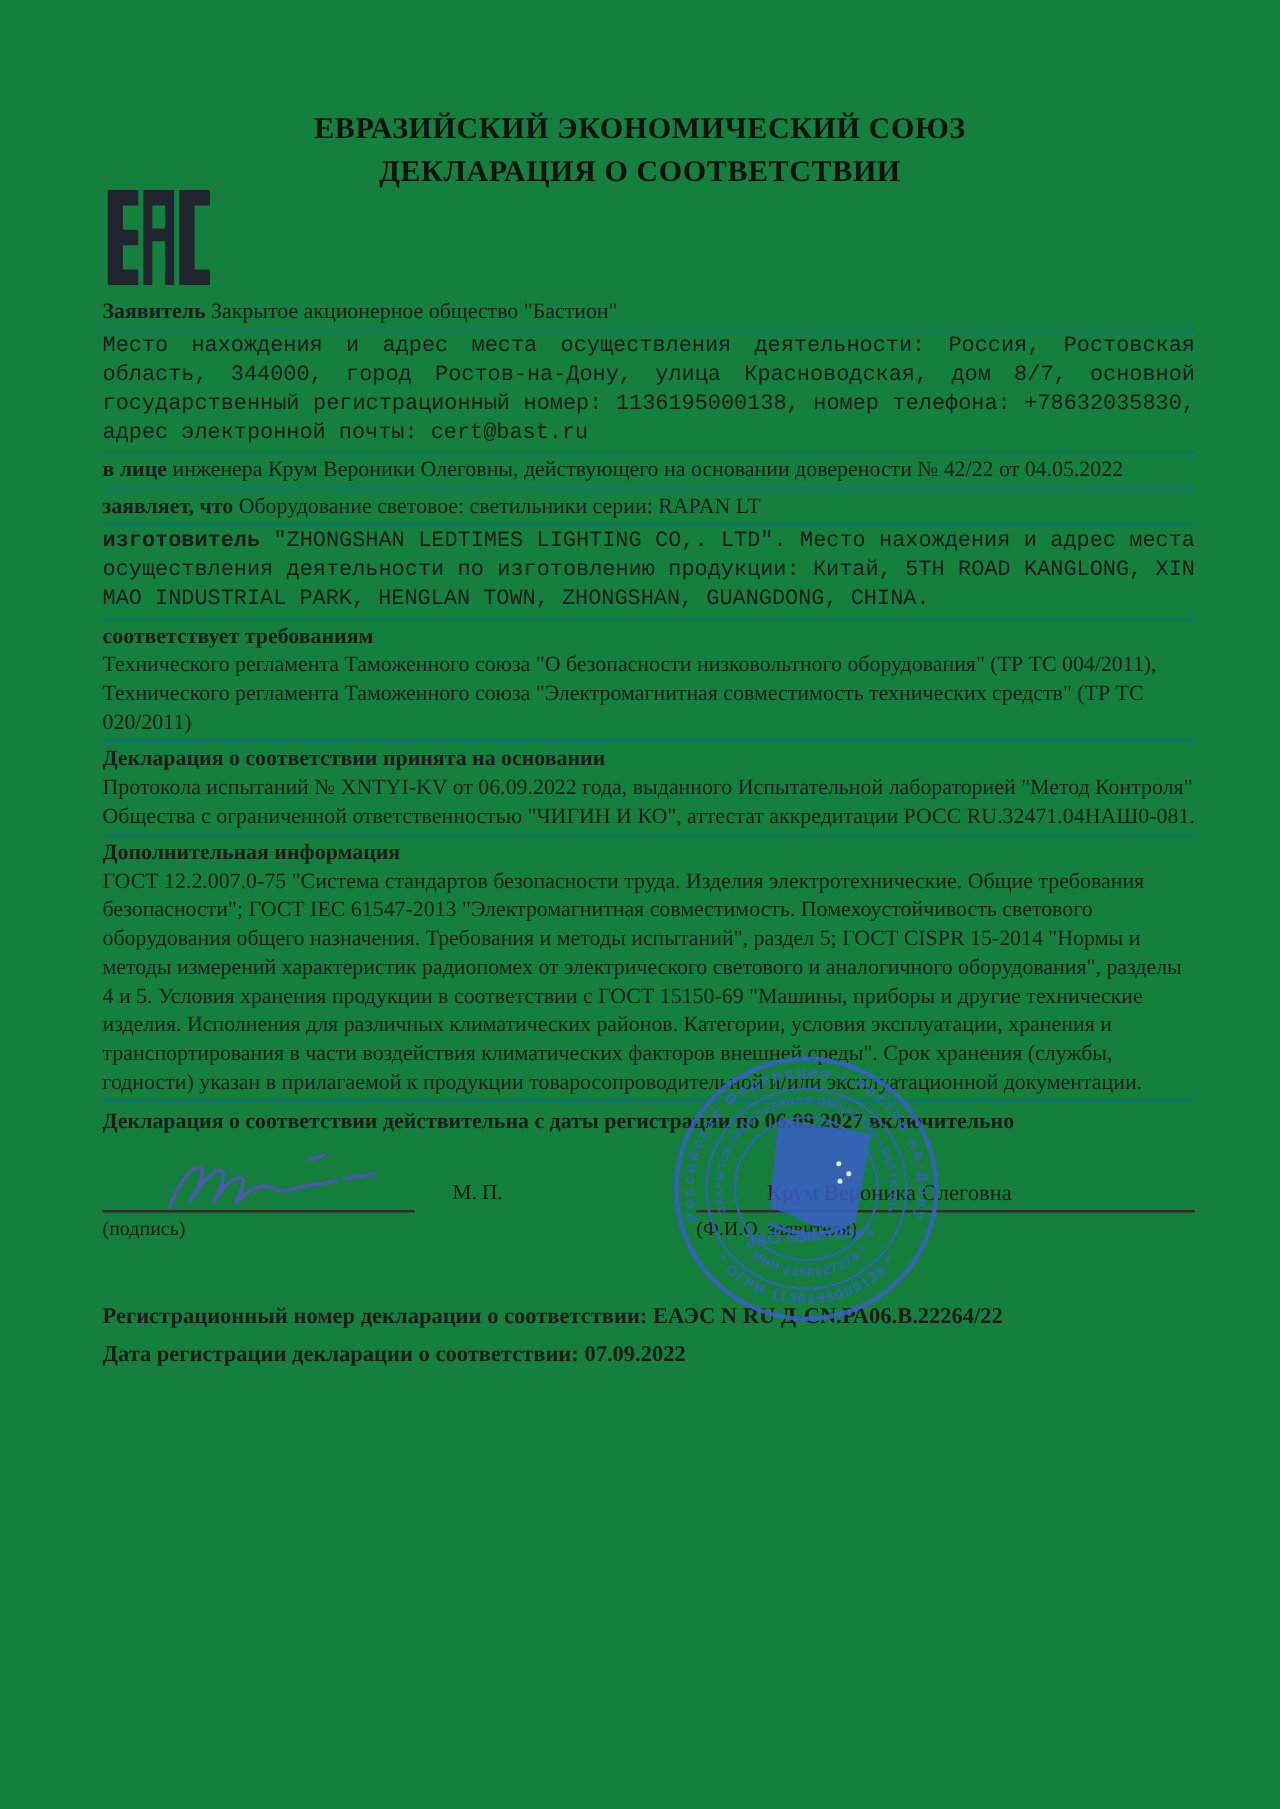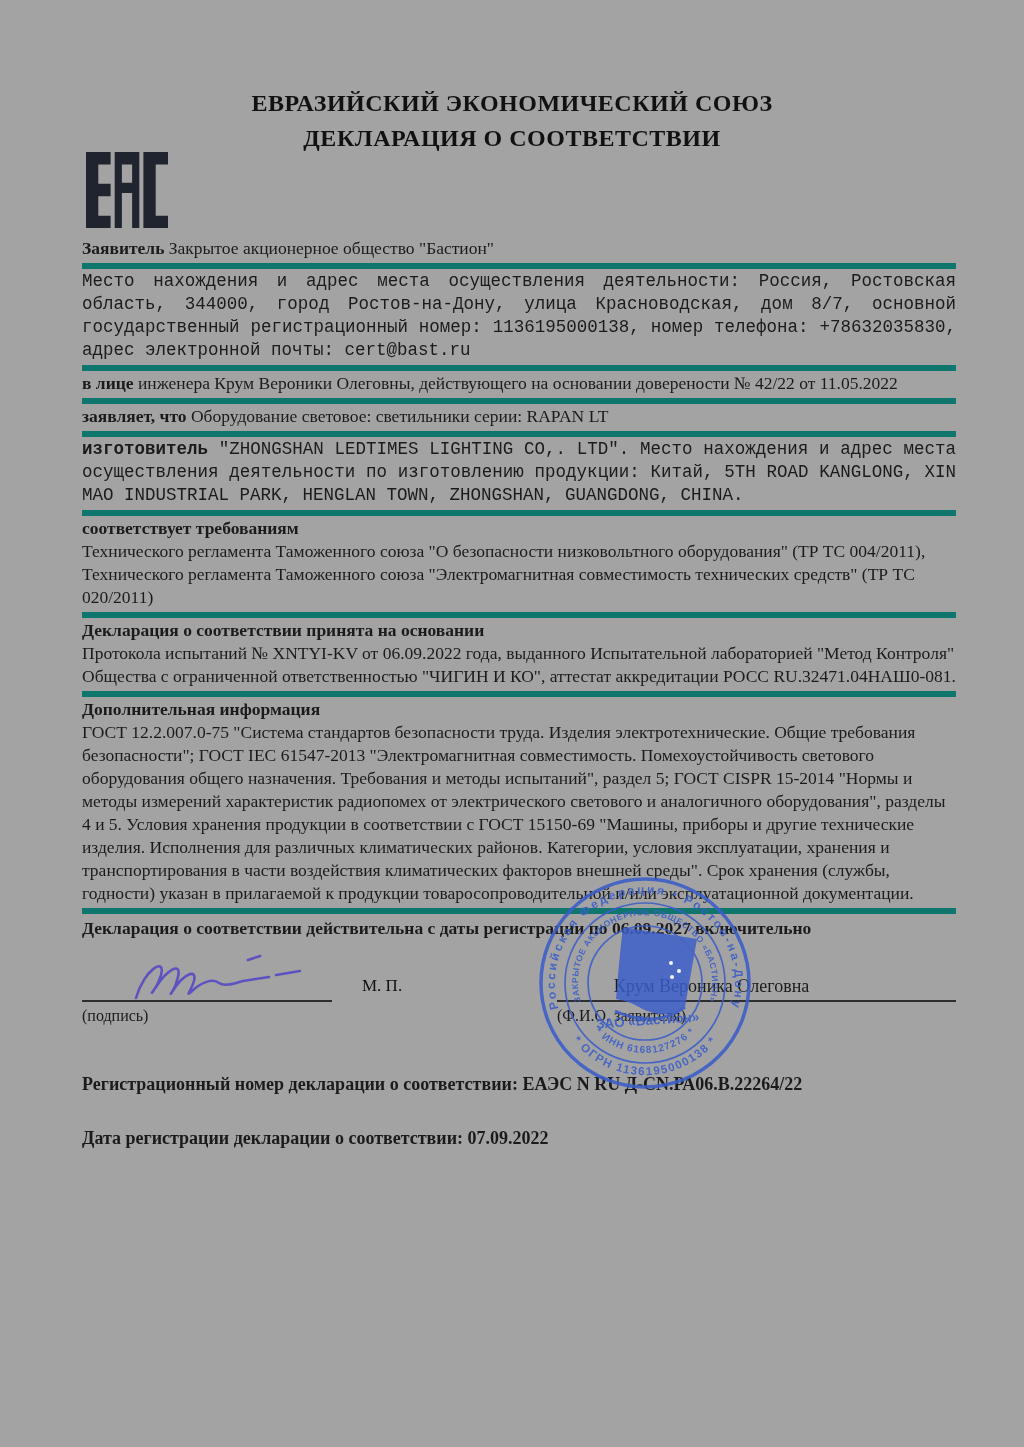--- a/index.html
+++ b/index.html
@@ -1,28 +1,28 @@
 <!DOCTYPE html>
 <html><head>
 <meta charset="utf-8">
 <style>
   html,body{margin:0;padding:0;background:#ffffff;}
   body{width:1024px;height:1447px;position:relative;overflow:hidden;
        font-family:"Liberation Serif","DejaVu Serif",serif;color:#1b1b1b;}
-  .page{position:absolute;inset:0;background:#a3a3a3;}
+  .page{position:absolute;inset:0;background:#15803d;}
 
   .titles{position:absolute;top:86px;left:0;width:100%;text-align:center;
           font-weight:bold;font-size:24px;line-height:35px;letter-spacing:.5px;color:#111;}
 
   .eac{position:absolute;left:86px;top:152px;}
 
   .col{position:absolute;left:82px;top:236px;width:874px;
        font-size:17.5px;line-height:23px;}
 
-  .sec{border-bottom:6px solid #0f766e;padding:1px 0 3px 0;}
+  .sec{border-bottom:2px solid #0f766e;padding:1px 0 3px 0;}
   .b{font-weight:bold;}
   .just{text-align:justify;font-family:Liberation Mono, monospace;}
 
   .validity{font-weight:bold;padding:3px 0 4px 0;}
 
   .sig-row{position:relative;display:flex;margin-top:8px;}
   .sig-col{display:flex;flex-direction:column;}
   .sig-left{width:250px;}
   .sig-mid{width:225px;position:relative;}
   .sig-right{flex:1;}
@@ -30,21 +30,21 @@
   .sig-line{border-top:2px solid #2e2e2e;}
   .caption{font-size:16px;padding-top:2px;}
   .fio-name{font-size:18px;padding-bottom:2px;padding-right:90px;}
   .fio-cap{padding-right:90px;}
   .scribble{position:absolute;left:48px;bottom:-12px;}
   .mp{position:absolute;left:30px;top:22px;font-size:17px;color:#111;font-family:Liberation Serif, serif;}
   .stamp{position:absolute;left:198px;top:-84px;z-index:3;}
 
   .reg{font-weight:bold;font-size:18px;}
   .reg1{margin-top:46px;}
-  .reg2{margin-top:31px;}
+  .reg2{margin-top:8px;}
 
   .stamp-text{font-family:"Liberation Sans","DejaVu Sans",sans-serif;font-weight:bold;}
 </style>
 </head>
 <body>
 
 <div class="page">
 
   <svg class="eac" width="82" height="76" viewBox="0 0 80 74">
     <g fill="#20242e" fill-rule="evenodd">
@@ -63,21 +63,21 @@
 
     <div class="sec">
       <span class="b">Заявитель</span><span> Закрытое акционерное общество "Бастион"</span>
     </div>
 
     <div class="sec just">
       <span>Место нахождения и адрес места осуществления деятельности: Россия, Ростовская область, 344000, город Ростов-на-Дону, улица Красноводская, дом 8/7, основной государственный регистрационный номер: 1136195000138, номер телефона: +78632035830, адрес электронной почты: cert@bast.ru</span>
     </div>
 
     <div class="sec">
-      <span class="b">в лице</span><span> инженера Крум Вероники Олеговны, действующего на основании доверености № 42/22 от 11.05.2022</span>
+      <span class="b">в лице</span><span> инженера Крум Вероники Олеговны, действующего на основании доверености № 42/22 от 04.05.2022</span>
     </div>
 
     <div class="sec">
       <span class="b">заявляет, что</span><span> Оборудование световое: светильники серии: RAPAN LT</span>
     </div>
 
     <div class="sec">
       <div class="just">
         <span class="b">изготовитель</span><span> "ZHONGSHAN LEDTIMES LIGHTING CO,. LTD". Место нахождения и адрес места осуществления деятельности по изготовлению продукции: Китай, 5TH ROAD KANGLONG, XIN MAO INDUSTRIAL PARK, HENGLAN TOWN, ZHONGSHAN, GUANGDONG, CHINA.</span>
       </div>

